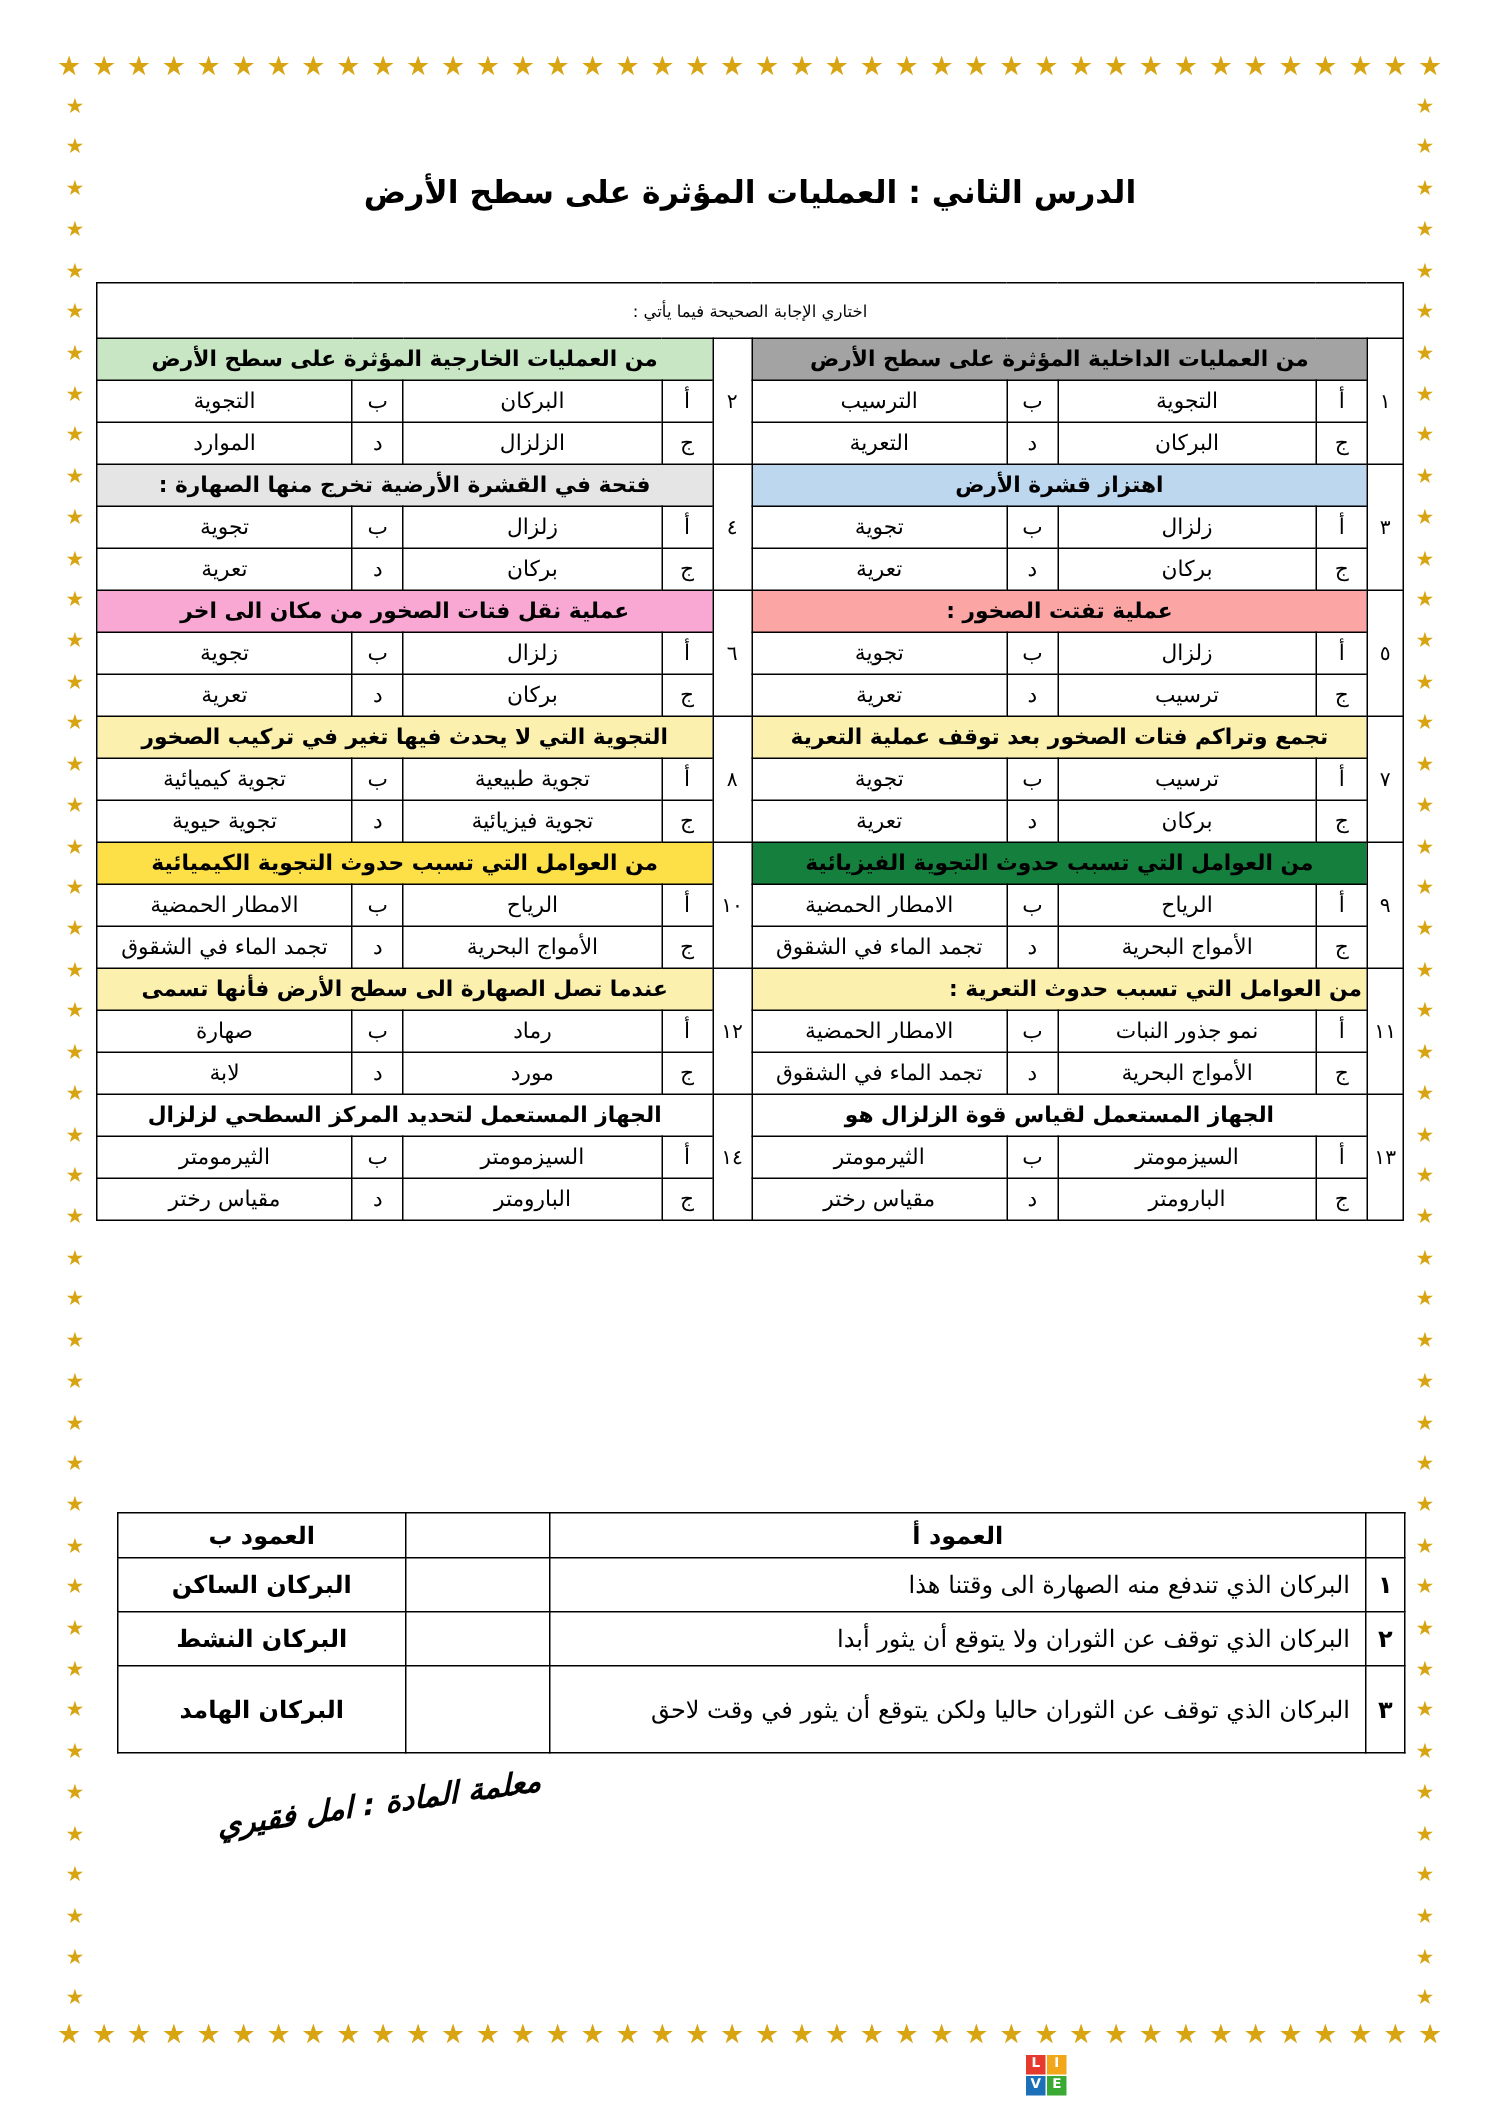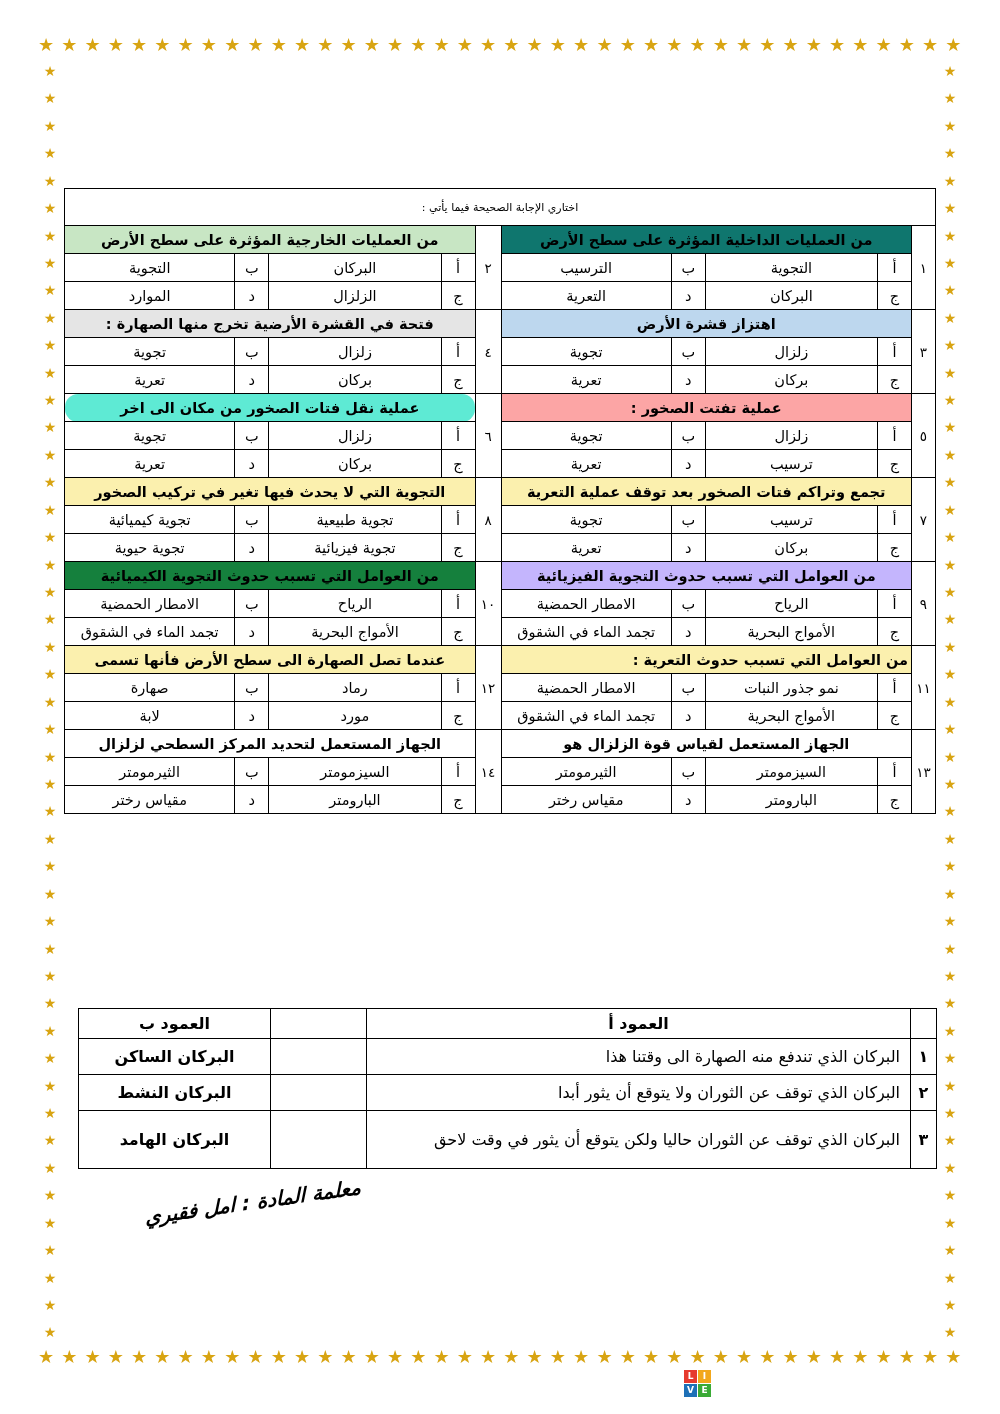--- a/index.html
+++ b/index.html
@@ -225,20 +225,21 @@
       <span class="star">★</span>
       <span class="star">★</span>
       <span class="star">★</span>
       <span class="star">★</span>
       <span class="star">★</span>
       <span class="star">★</span>
       <span class="star">★</span>
       <span class="star">★</span>
     </div>
 
+  <div class="main-title">الدرس الثاني : العمليات المؤثرة على سطح الأرض</div>
 
   <table class="quiz-table" dir="rtl">
     <colgroup>
       <col style="width:24px">
         <col style="width:34px">
         <col style="width:172px">
         <col style="width:34px">
         <col style="width:170px">
       <col style="width:26px">
         <col style="width:34px">
@@ -246,21 +247,21 @@
         <col style="width:34px">
         <col style="width:170px">
     </colgroup>
     <tbody>
         <tr>
       <td class="instr" colspan="10">اختاري الإجابة الصحيحة فيما يأتي :</td>
     </tr>
 
     <tr>
       <td class="num" rowspan="3">١</td>
-      <td class="qhdr" colspan="4" style="background-color: #0f766e;">من العمليات الداخلية المؤثرة على سطح الأرض</td>
+      <td class="qhdr" colspan="4" style="background-color: #a3a3a3;">من العمليات الداخلية المؤثرة على سطح الأرض</td>
       <td class="num" rowspan="3">٢</td>
       <td class="qhdr" colspan="4" style="background-color: rgb(200, 230, 196);">من العمليات الخارجية المؤثرة على سطح الأرض</td>
     </tr>
     <tr class="qrow">
       <td class="letter">أ</td>
       <td class="opt">التجوية</td>
       <td class="letter">ب</td>
       <td class="opt">الترسيب</td>
       <td class="letter">أ</td>
       <td class="opt">البركان</td>
@@ -302,21 +303,21 @@
       <td class="letter">ج</td>
       <td class="opt">بركان</td>
       <td class="letter">د</td>
       <td class="opt">تعرية</td>
     </tr>
 
     <tr>
       <td class="num" rowspan="3">٥</td>
       <td class="qhdr" colspan="4" style="background-color: #fca5a5;">عملية تفتت الصخور :</td>
       <td class="num" rowspan="3">٦</td>
-      <td class="qhdr" colspan="4" style="background-color: #5eead4; border-radius: 13px;">عملية نقل فتات الصخور من مكان الى اخر</td>
+      <td class="qhdr" colspan="4" style="background-color: #f9a8d4;">عملية نقل فتات الصخور من مكان الى اخر</td>
     </tr>
     <tr class="qrow">
       <td class="letter">أ</td>
       <td class="opt">زلزال</td>
       <td class="letter">ب</td>
       <td class="opt">تجوية</td>
       <td class="letter">أ</td>
       <td class="opt">زلزال</td>
       <td class="letter">ب</td>
       <td class="opt">تجوية</td>
@@ -354,23 +355,23 @@
       <td class="letter">د</td>
       <td class="opt">تعرية</td>
       <td class="letter">ج</td>
       <td class="opt">تجوية فيزيائية</td>
       <td class="letter">د</td>
       <td class="opt">تجوية حيوية</td>
     </tr>
 
     <tr>
       <td class="num" rowspan="3">٩</td>
-      <td class="qhdr" colspan="4" style="background-color: #c4b5fd;">من العوامل التي تسبب حدوث التجوية الفيزيائية</td>
+      <td class="qhdr" colspan="4" style="background-color: #15803d;">من العوامل التي تسبب حدوث التجوية الفيزيائية</td>
       <td class="num" rowspan="3">١٠</td>
-      <td class="qhdr" colspan="4" style="background-color: #15803d; margin-left: 48px;">من العوامل التي تسبب حدوث التجوية الكيميائية</td>
+      <td class="qhdr" colspan="4" style="background-color: #fde047; margin-left: 48px;">من العوامل التي تسبب حدوث التجوية الكيميائية</td>
     </tr>
     <tr class="qrow">
       <td class="letter">أ</td>
       <td class="opt">الرياح</td>
       <td class="letter">ب</td>
       <td class="opt">الامطار الحمضية</td>
       <td class="letter">أ</td>
       <td class="opt">الرياح</td>
       <td class="letter">ب</td>
       <td class="opt">الامطار الحمضية</td>

